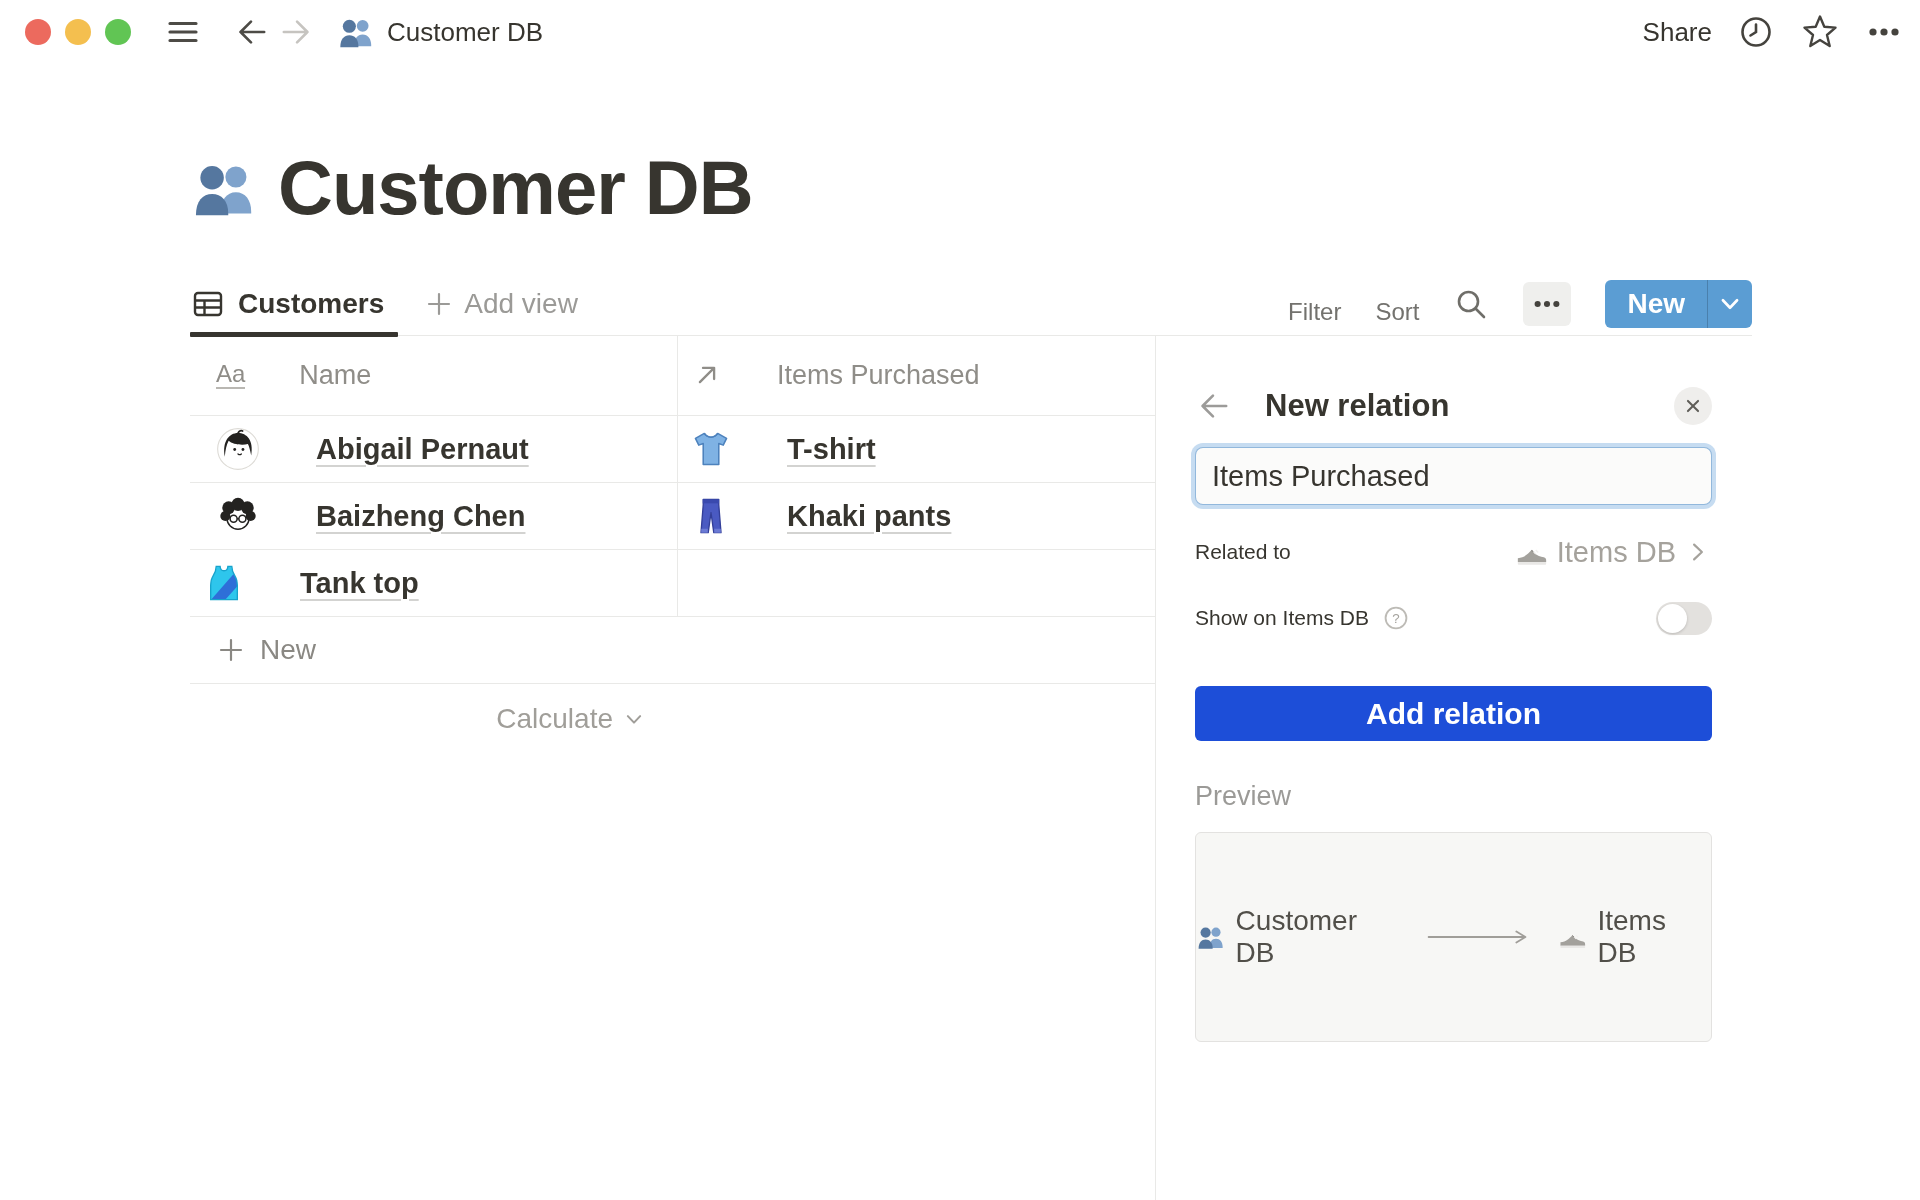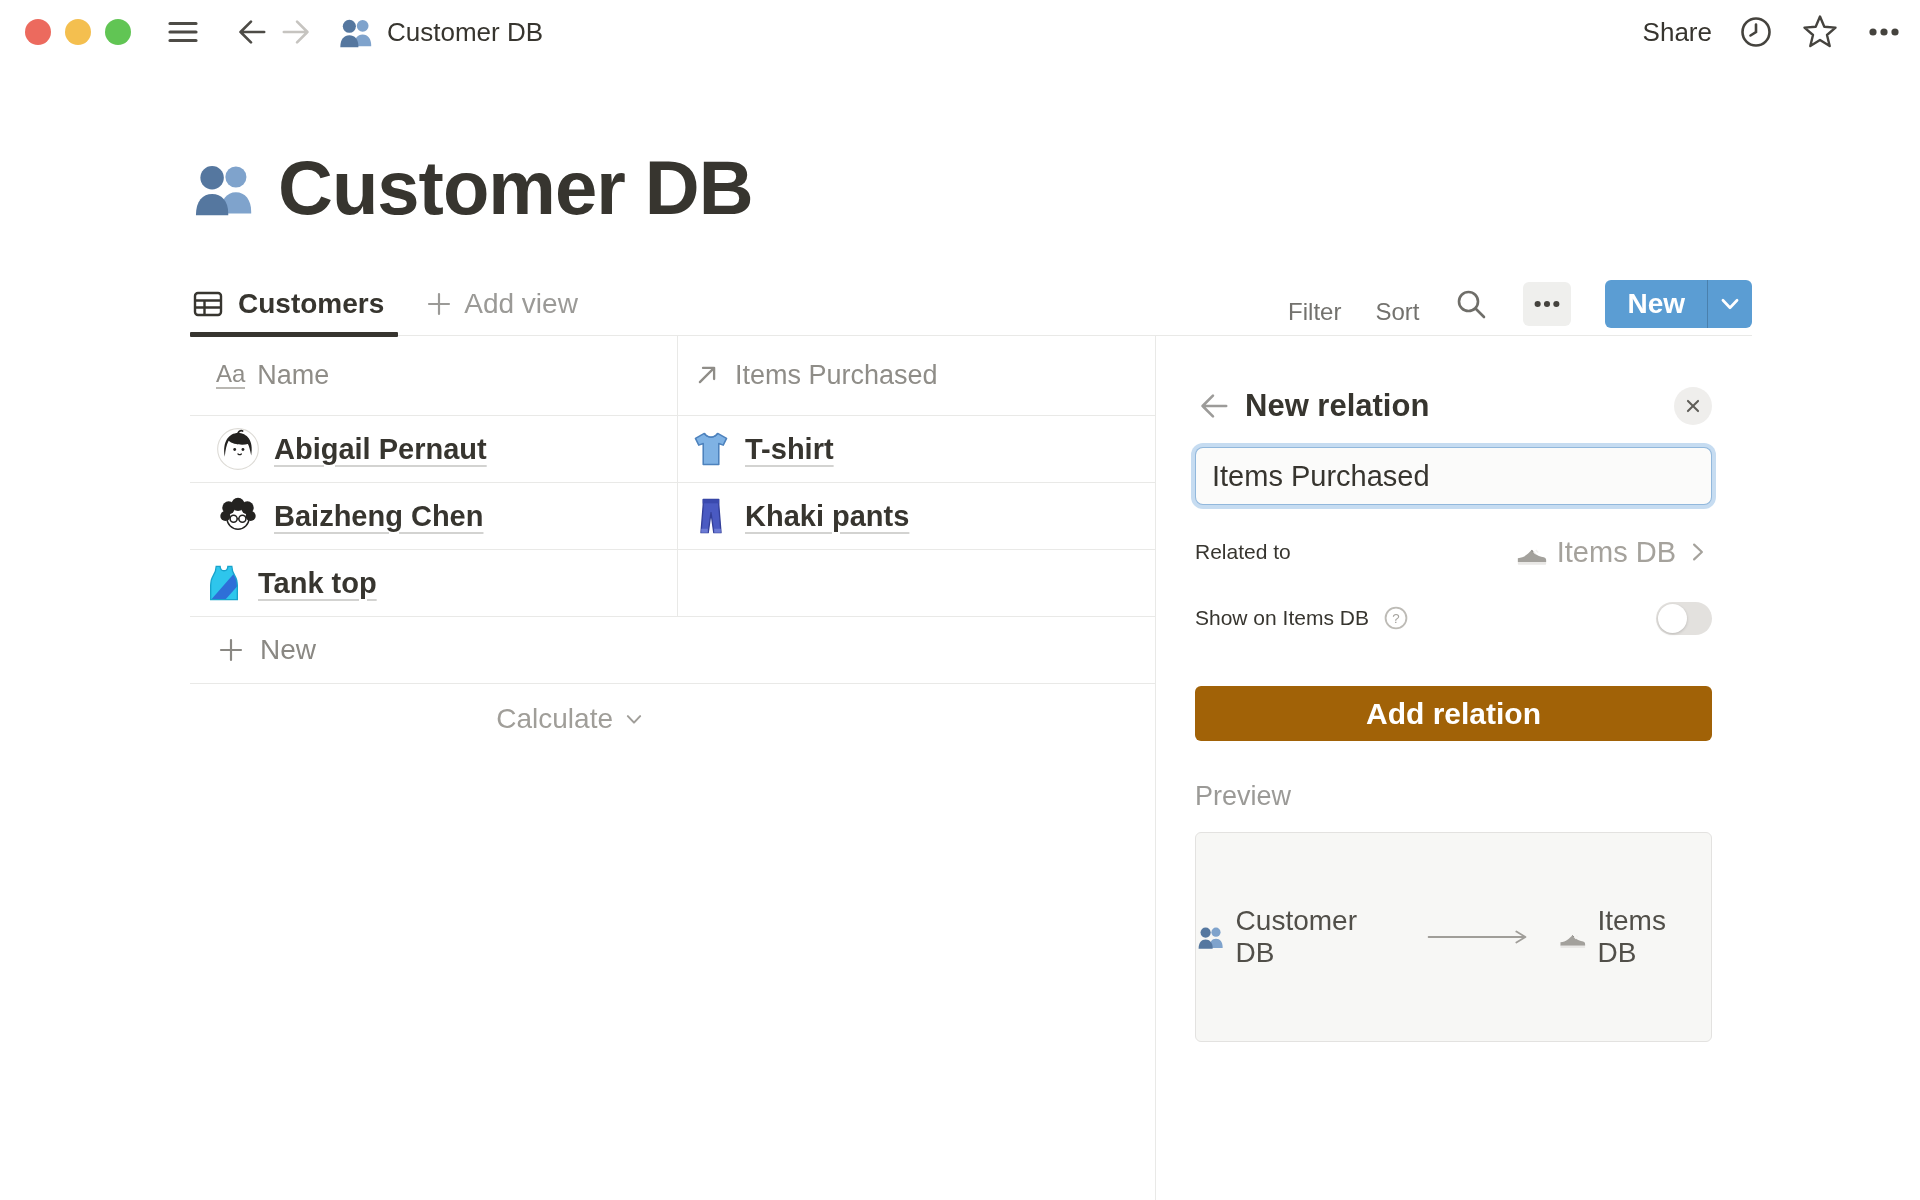--- a/index.html
+++ b/index.html
@@ -41,38 +41,38 @@
   .new-btn .main{display:flex;align-items:center;padding:0 22px;color:#fff;font-size:28px;font-weight:600;}
   .new-btn .split{width:1px;background:rgba(0,0,0,0.18);}
   .new-btn .dd{width:44px;display:flex;align-items:center;justify-content:center;}
 
   
   .dbtable{position:absolute;left:190px;top:335px;width:965px;}
   .col-divider{position:absolute;left:487px;top:0;width:1px;height:282px;background:#e9e9e7;}
   .trow{display:flex;border-bottom:1px solid #e9e9e7;}
   .thead{height:80px;}
   .tbody-row{height:66px;}
-  .cell{display:flex;align-items:center;box-sizing:border-box;}
+  .cell{display:flex;align-items:center;box-sizing:border-box;gap:42px;}
   .c1{width:487px;padding-left:26px;}
   .c2{width:478px;padding-left:14px;}
   .hdr-lbl{font-size:27px;color:#8f8d88;margin-left:12px;}
   .aa{font-size:24px;color:#8f8d88;border-bottom:2px solid #b9b7b2;line-height:1;padding-bottom:1px;}
   .cell-text{font-size:29px;font-weight:600;color:#37352f;margin-left:14px;
     text-decoration:underline;text-decoration-color:rgba(55,53,47,0.22);text-decoration-thickness:2px;text-underline-offset:6px;cursor:pointer;}
   .newrow{height:66px;display:flex;align-items:center;padding-left:26px;border-bottom:1px solid #e9e9e7;color:#8a8883;cursor:pointer;}
   .newrow .lbl{font-size:28px;margin-left:14px;}
   .calcrow{height:70px;display:flex;align-items:center;justify-content:flex-end;width:487px;padding-right:0;box-sizing:border-box;}
   .calc{display:flex;align-items:center;gap:8px;color:#a09e99;font-size:28px;margin-right:30px;cursor:pointer;}
 
   .v-divider{position:absolute;left:1155px;top:335px;width:1px;height:865px;background:#e9e9e7;}
 
   
   .panel{position:absolute;left:1195px;top:386px;width:517px;}
   .panel-header{display:flex;align-items:center;height:40px;}
-  .panel-title{font-size:31px;font-weight:600;color:#37352f;margin-left:16px;}
+  .panel-title{font-size:31px;font-weight:600;color:#37352f;margin-left:36px;}
   .close-btn{margin-left:auto;width:38px;height:38px;border-radius:50%;background:#efeeec;display:flex;align-items:center;justify-content:center;cursor:pointer;}
   .name-input{margin-top:21px;width:100%;height:58px;box-sizing:border-box;border-radius:8px;
     background:#fbfbfa;border:1px solid rgba(60,130,195,0.55);
     box-shadow:0 0 0 4px rgba(104,164,218,0.38);
     font-family:inherit;font-size:29px;color:#37352f;padding:0 16px;outline:none;}
   .prow{display:flex;align-items:center;margin-top:28px;height:38px;}
   .prow .plabel{font-size:21px;color:#37352f;display:flex;align-items:center;gap:12px;}
   .prow .pright{margin-left:auto;display:flex;align-items:center;gap:8px;cursor:pointer;}
   .rel-value{font-size:29px;color:#a5a29c;}
   .toggle{margin-left:auto;width:56px;height:33px;border-radius:17px;background:#e3e1de;position:relative;cursor:pointer;}
@@ -407,21 +407,21 @@
       <span>Show on Items DB</span>
       <svg width="30" height="30">
           <use href="#icon-question"></use>
         </svg>
     </span>
     <span class="toggle">
         <span class="knob"></span>
       </span>
   </div>
 
-  <button class="add-btn" id="add-btn" style="background: #a16207;">Add relation</button>
+  <button class="add-btn" id="add-btn" style="background: #1d4ed8;">Add relation</button>
 
   <div class="preview-label">Preview</div>
 
   <div class="preview-box">
     <span class="pv-item">
       <svg width="30" height="30">
           <use href="#icon-people"></use>
         </svg>
       <span>Customer DB</span>
     </span>

